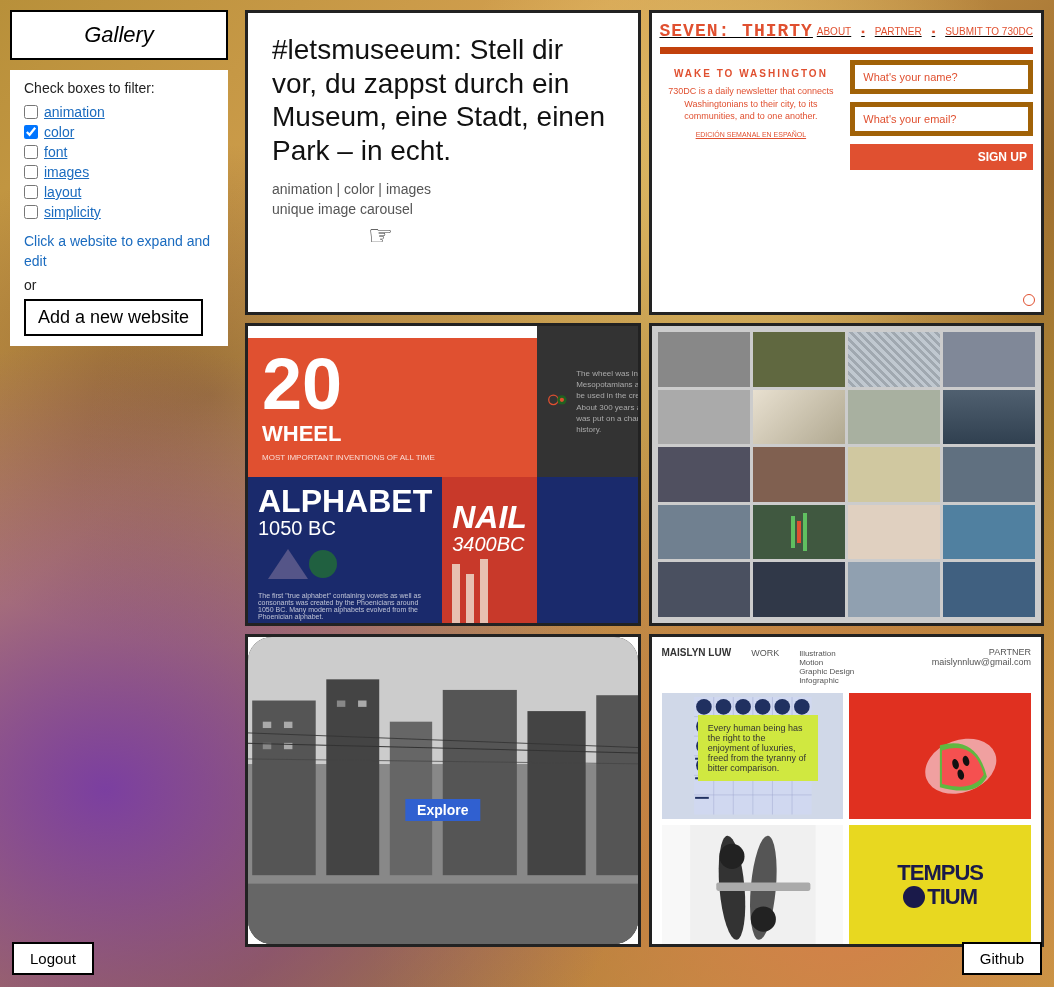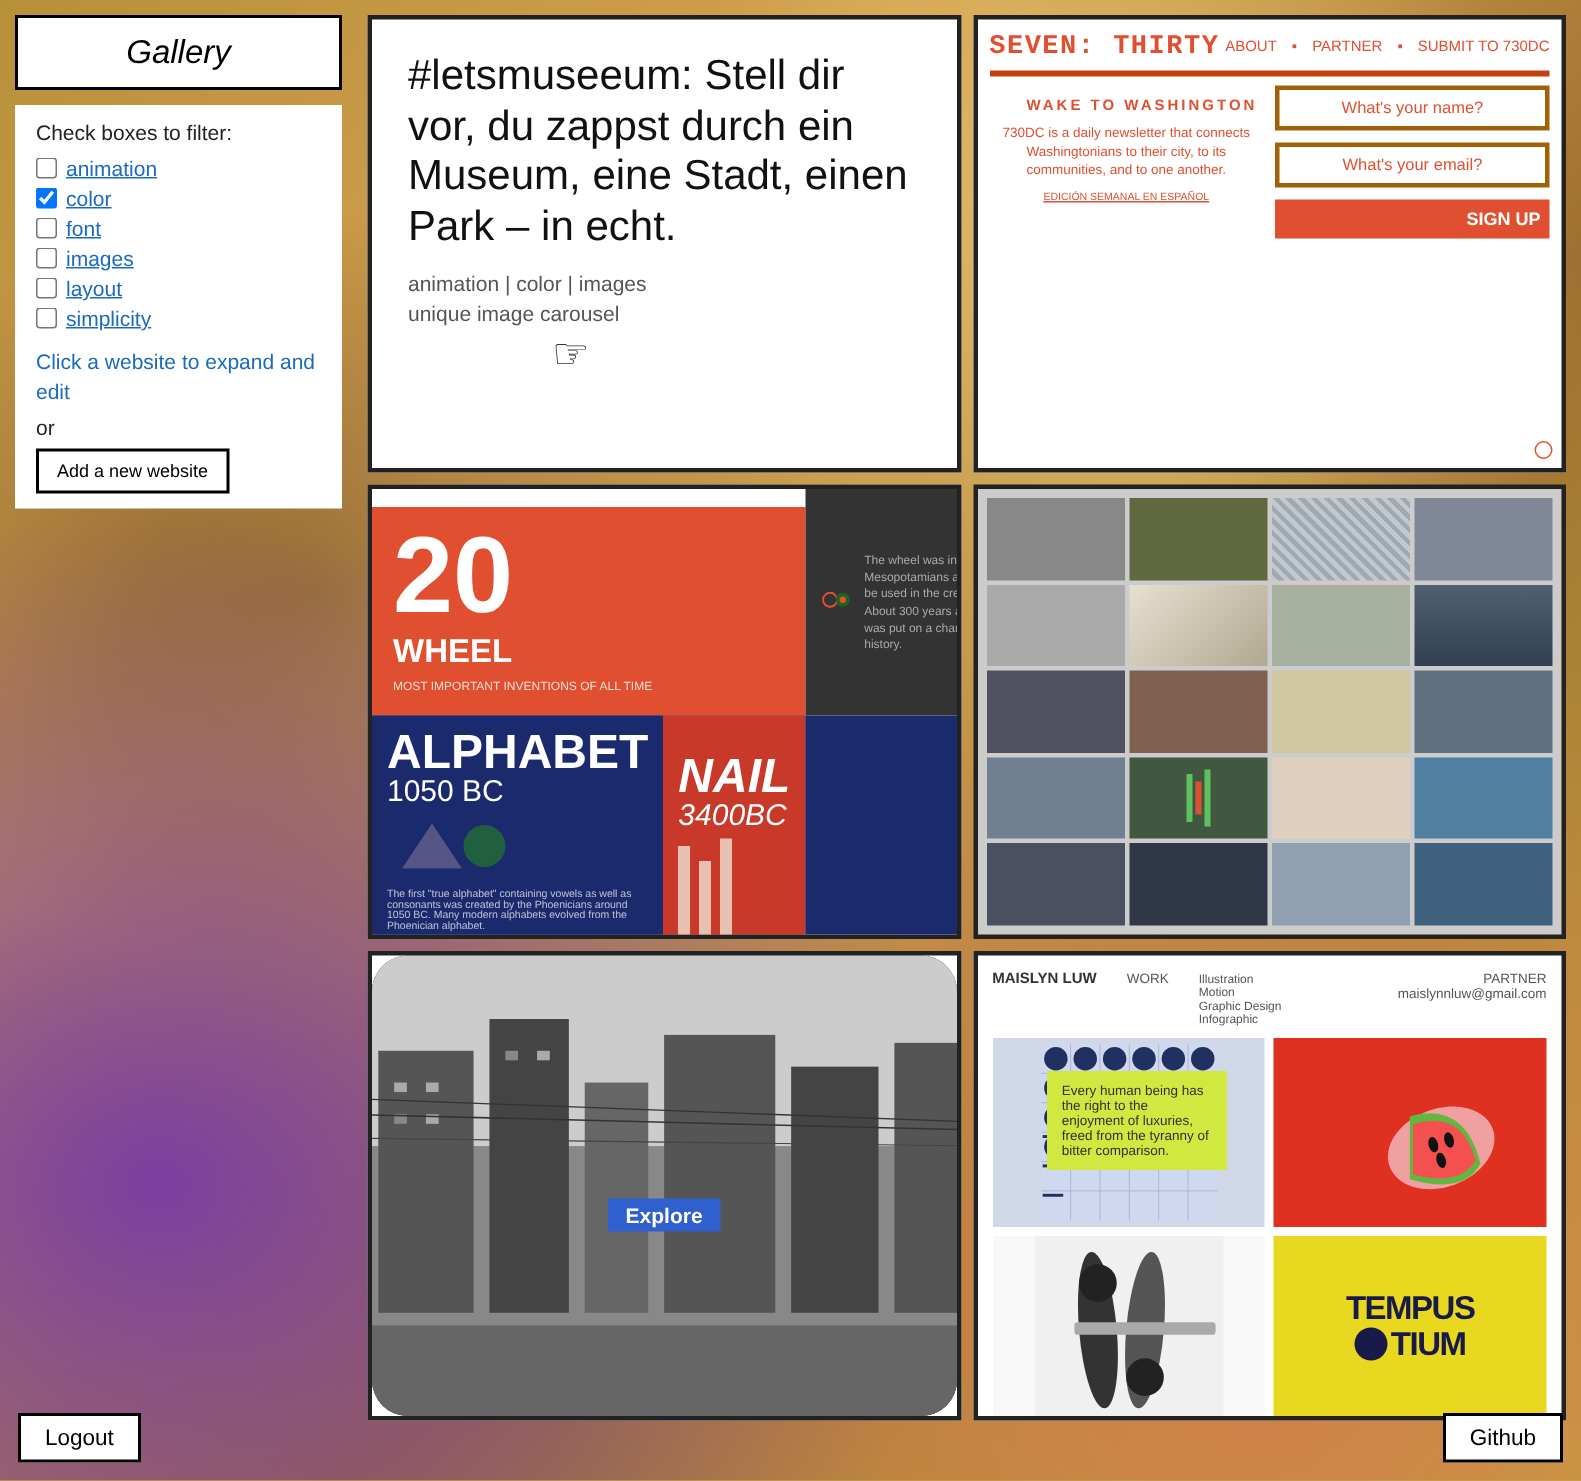--- a/index.html
+++ b/index.html
@@ -92,21 +92,21 @@
       font-size: 14px;
       margin-top: 6px;
     }
 
     .add-btn {
       display: inline-block;
       background: white;
       border: 2px solid black;
       padding: 6px 12px;
       margin-top: 6px;
-      font-size: 12px;
+      font-size: 18px;
       cursor: pointer;
     }
 
     
     .grid {
       position: absolute;
       left: 245px;
       top: 10px;
       right: 10px;
       bottom: 40px;
@@ -161,23 +161,24 @@
       min-height: 305px;
     }
     .card-2-inner {
       padding: 8px;
       height: 100%;
     }
     .card-2-header {
       display: flex;
       justify-content: space-between;
       align-items: center;
-      border-bottom: 4px solid #c2410c;
+      border-bottom: 7px solid #c2410c;
       padding-bottom: 6px;
       margin-bottom: 6px;
+      text-decoration: underline;
     }
     .card-2-logo {
       font-size: 18px;
       font-weight: bold;
       color: #e05030;
       font-family: 'Courier New', monospace;
       letter-spacing: 1px;
     }
     .card-2-nav {
       display: flex;
@@ -195,33 +196,31 @@
       font-size: 9px;
       color: #e05030;
       text-align: center;
       padding: 8px 4px;
     }
     .card-2-left .wake {
       font-size: 10px;
       font-weight: bold;
       letter-spacing: 2px;
       margin-bottom: 6px;
-      text-align: right;
     }
     .card-2-right {
       display: flex;
       flex-direction: column;
       gap: 8px;
     }
     .card-2-input {
-      border: 3px solid #a16207;
+      border: 5px solid #a16207;
       padding: 6px 8px;
       font-size: 11px;
       color: #e05030;
-      text-align: center;
       background: white;
     }
     .card-2-signbtn {
       background: #e05030;
       color: white;
       text-align: right;
       padding: 6px;
       font-size: 12px;
       font-weight: bold;
     }

